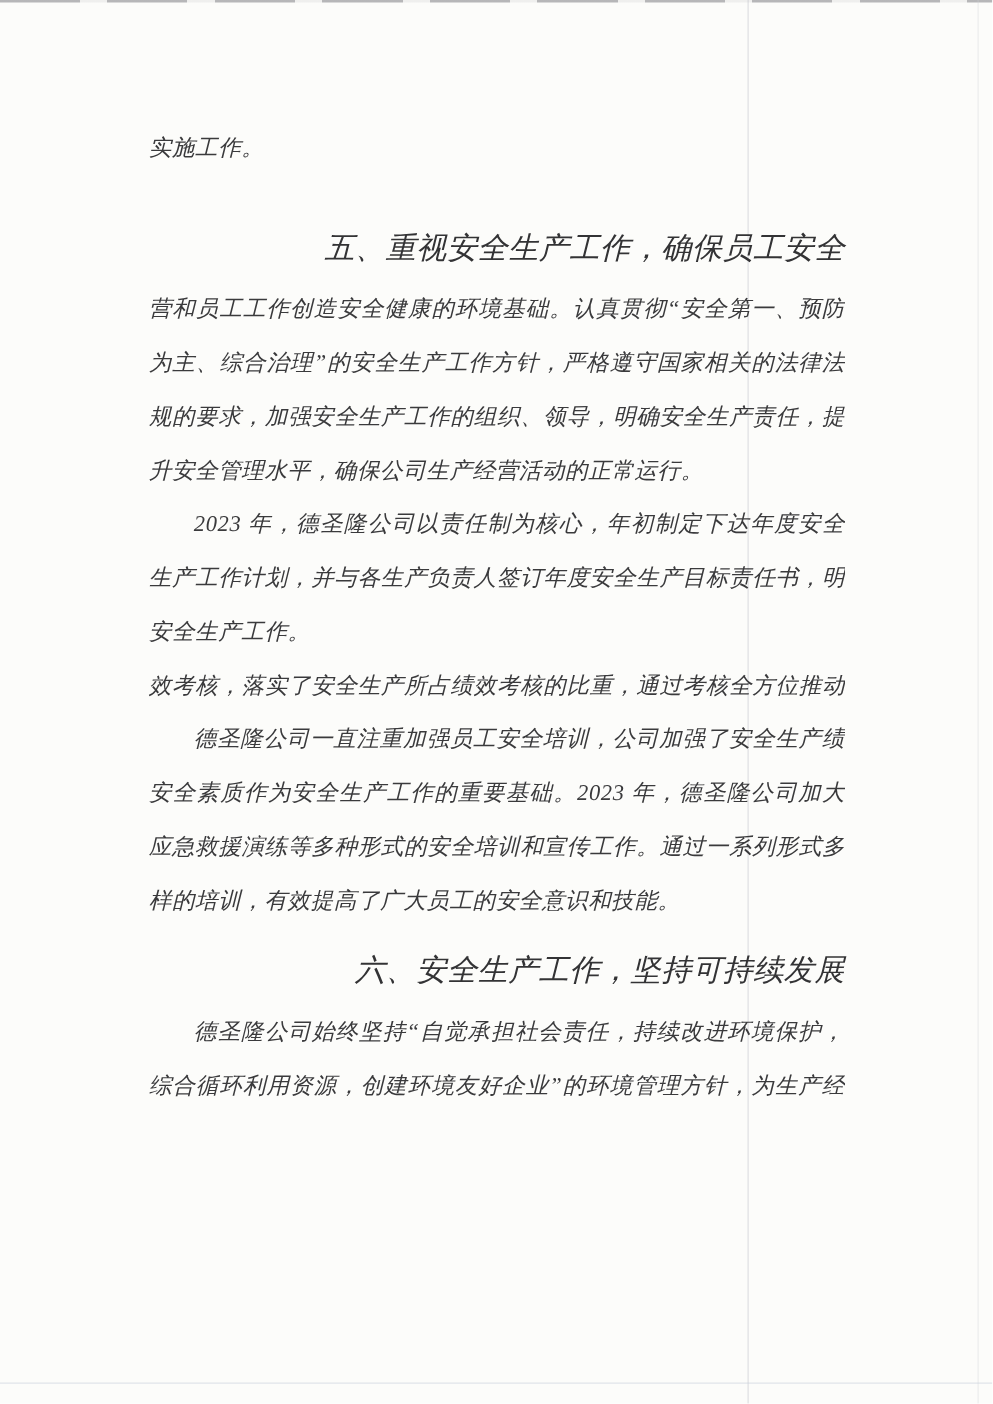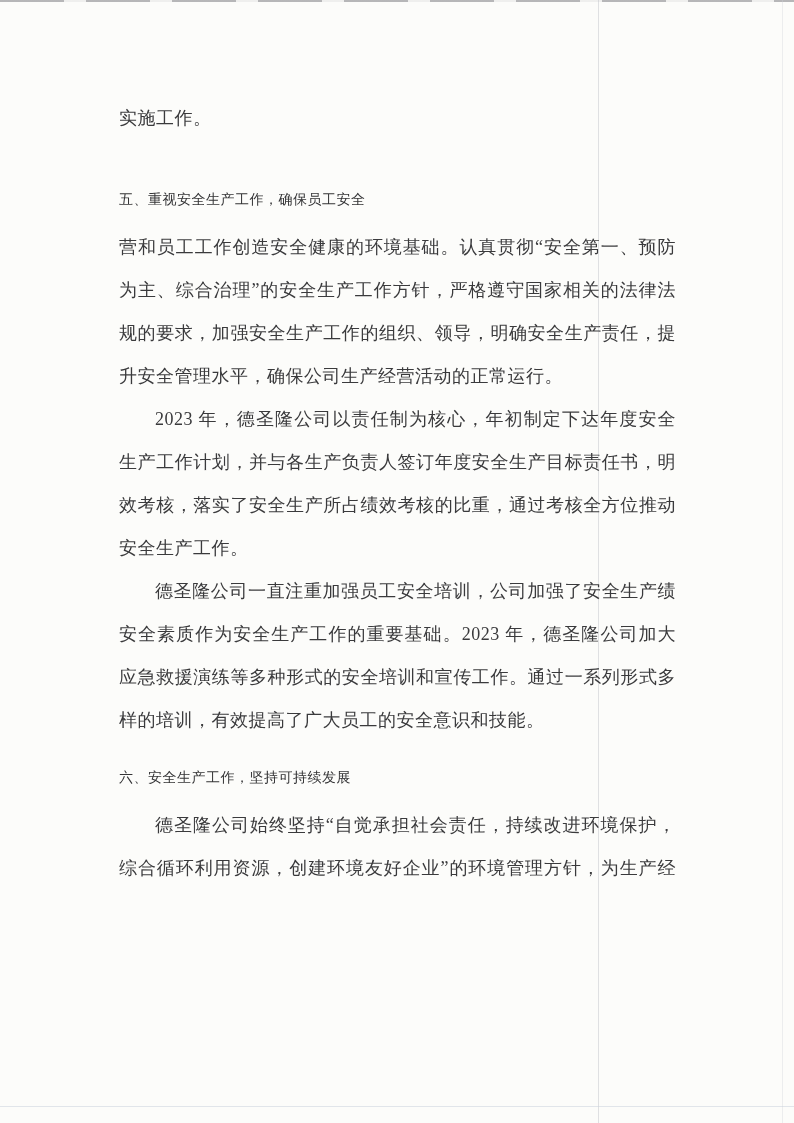--- a/index.html
+++ b/index.html
@@ -7,20 +7,21 @@
     padding: 0;
     background: #ffffff;
   }
   .page {
     position: relative;
     width: 794px;
     height: 1123px;
     background: #fcfcfa;
     overflow: hidden;
     font-family: "Liberation Serif", "DejaVu Serif", serif;
+    font-style: italic;
   }
   
   .scan-top-edge {
     position: absolute;
     top: 0; left: 0; right: 0;
     height: 2px;
     background: repeating-linear-gradient(90deg,
       rgba(125,125,130,0.55) 0 64px,
       rgba(125,125,130,0.10) 64px 86px);
   }
@@ -61,26 +62,26 @@
   .ln {
     text-align: justify;
     text-align-last: justify;
     white-space: normal;
     overflow: hidden;
     height: 43px;
   }
   .ln.first-ind { text-indent: 2em; }
   .ln.last { text-align-last: left; }
   .heading {
-    font-size: 14px;
+    font-size: 24px;
     font-weight: normal;
     line-height: 43px;
     height: 43px;
     margin: 0;
-    text-align: left;
+    text-align: right;
     color: #333335;
   }
   .heading.h5 { margin-top: 38px; margin-bottom: 5px; }
   .heading.h6 { margin-top: 14px; margin-bottom: 5px; }
   p { margin: 0; }
 </style>
 </head>
 <body>
 
 <div class="page">
@@ -101,22 +102,22 @@
     <p>
       <span class="ln" style="display:block">营和员工工作创造安全健康的环境基础。认真贯彻“安全第一、预防</span>
       <span class="ln" style="display:block">为主、综合治理”的安全生产工作方针，严格遵守国家相关的法律法</span>
       <span class="ln" style="display:block">规的要求，加强安全生产工作的组织、领导，明确安全生产责任，提</span>
       <span class="ln last" style="display:block">升安全管理水平，确保公司生产经营活动的正常运行。</span>
     </p>
 
     <p>
       <span class="ln first-ind" style="display:block">2023 年，德圣隆公司以责任制为核心，年初制定下达年度安全</span>
       <span class="ln" style="display:block">生产工作计划，并与各生产负责人签订年度安全生产目标责任书，明</span>
+      <span class="ln last" style="display:block">安全生产工作。</span>
       <span class="ln" style="display:block">效考核，落实了安全生产所占绩效考核的比重，通过考核全方位推动</span>
-      <span class="ln last" style="display:block">安全生产工作。</span>
     </p>
 
     <p>
       <span class="ln first-ind" style="display:block">德圣隆公司一直注重加强员工安全培训，公司加强了安全生产绩</span>
       <span class="ln" style="display:block">安全素质作为安全生产工作的重要基础。2023 年，德圣隆公司加大</span>
       <span class="ln" style="display:block">应急救援演练等多种形式的安全培训和宣传工作。通过一系列形式多</span>
       <span class="ln last" style="display:block">样的培训，有效提高了广大员工的安全意识和技能。</span>
     </p>
 
     <h2 class="heading h6">六、安全生产工作，坚持可持续发展</h2>

